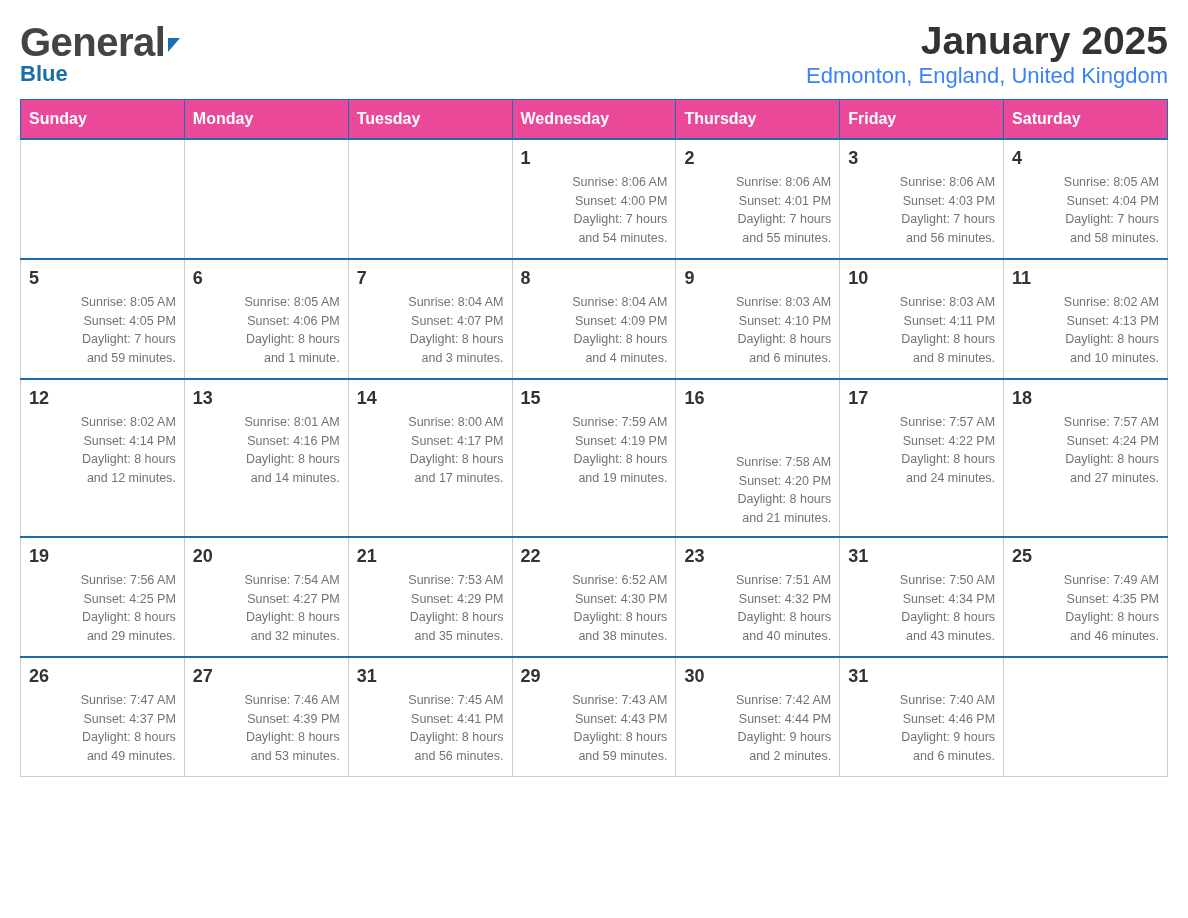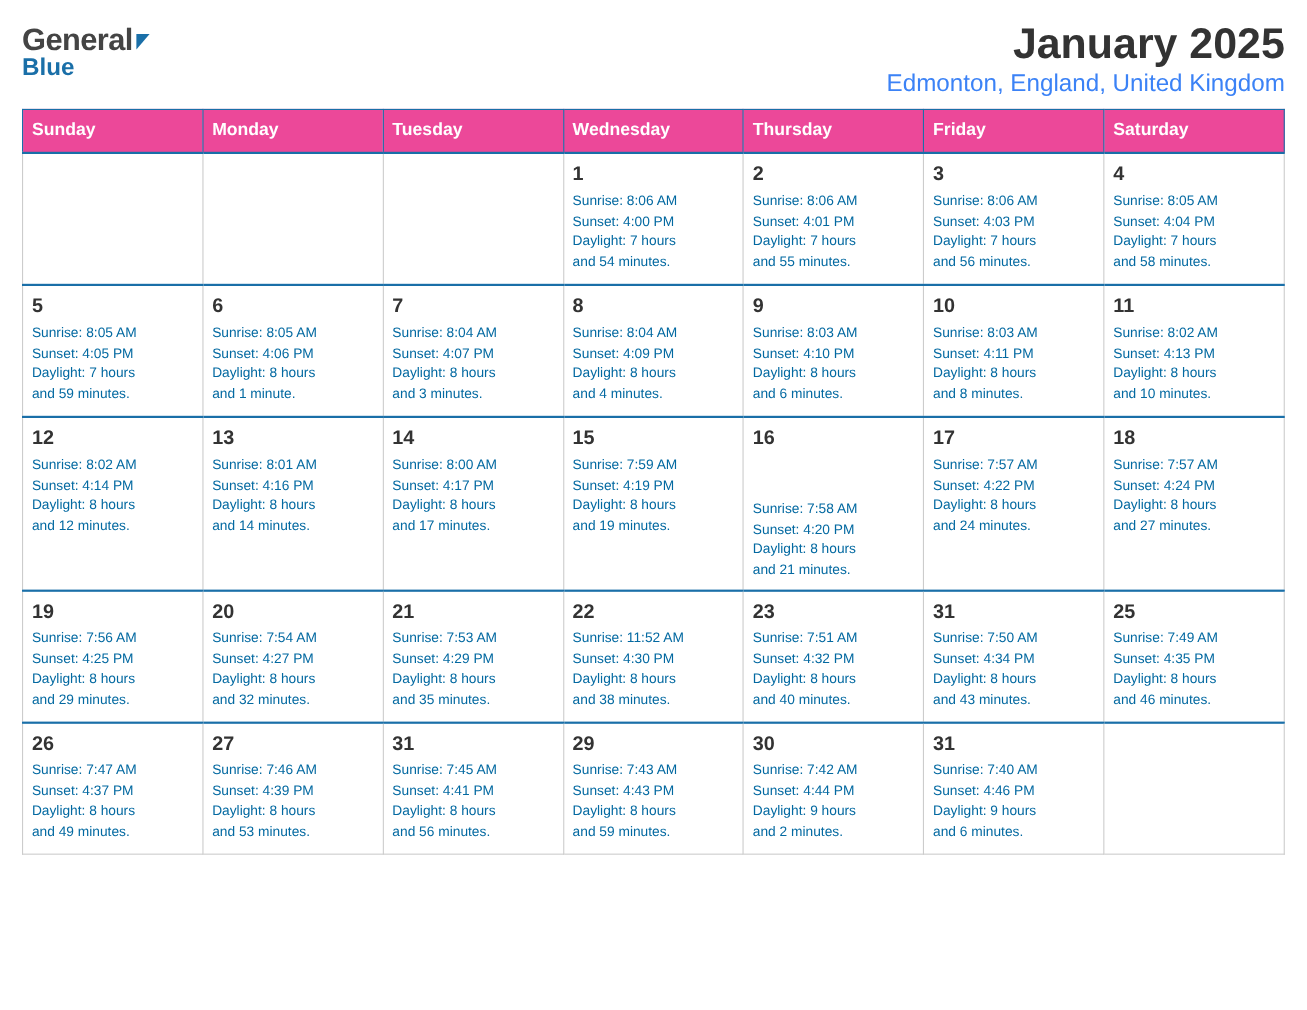--- a/index.html
+++ b/index.html
@@ -67,32 +67,33 @@
       height: 120px;
     }
     .day-number {
       font-size: 18px;
       font-weight: bold;
       color: #333;
       margin-bottom: 4px;
     }
     .day-info {
       font-size: 12.5px;
-      color: #0369a1;
+      color: #737373;
       line-height: 1.5;
+      text-align: right;
     }
     .empty-cell {
       background: #fff;
     }
     .logo-row {
       display: flex;
       align-items: center;
     }
     .logo-text-general {
-      font-size: 28px;
+      font-size: 40px;
       font-weight: bold;
       color: #444;
       letter-spacing: -0.5px;
     }
     .logo-arrow {
       display: inline-block;
       margin-left: 3px;
       width: 0;
       height: 0;
       border-style: solid;
@@ -285,21 +286,21 @@
         </td>
         <td>
           <div class="day-number">21</div>
           <div class="day-info" style="white-space: pre-line;">Sunrise: 7:53 AM
 Sunset: 4:29 PM
 Daylight: 8 hours
 and 35 minutes.</div>
         </td>
         <td>
           <div class="day-number">22</div>
-          <div class="day-info" style="white-space: pre-line;">Sunrise: 11:52 AM
+          <div class="day-info" style="white-space: pre-line;">Sunrise: 6:52 AM
 Sunset: 4:30 PM
 Daylight: 8 hours
 and 38 minutes.</div>
         </td>
         <td>
           <div class="day-number">23</div>
           <div class="day-info" style="white-space: pre-line;">Sunrise: 7:51 AM
 Sunset: 4:32 PM
 Daylight: 8 hours
 and 40 minutes.</div>

